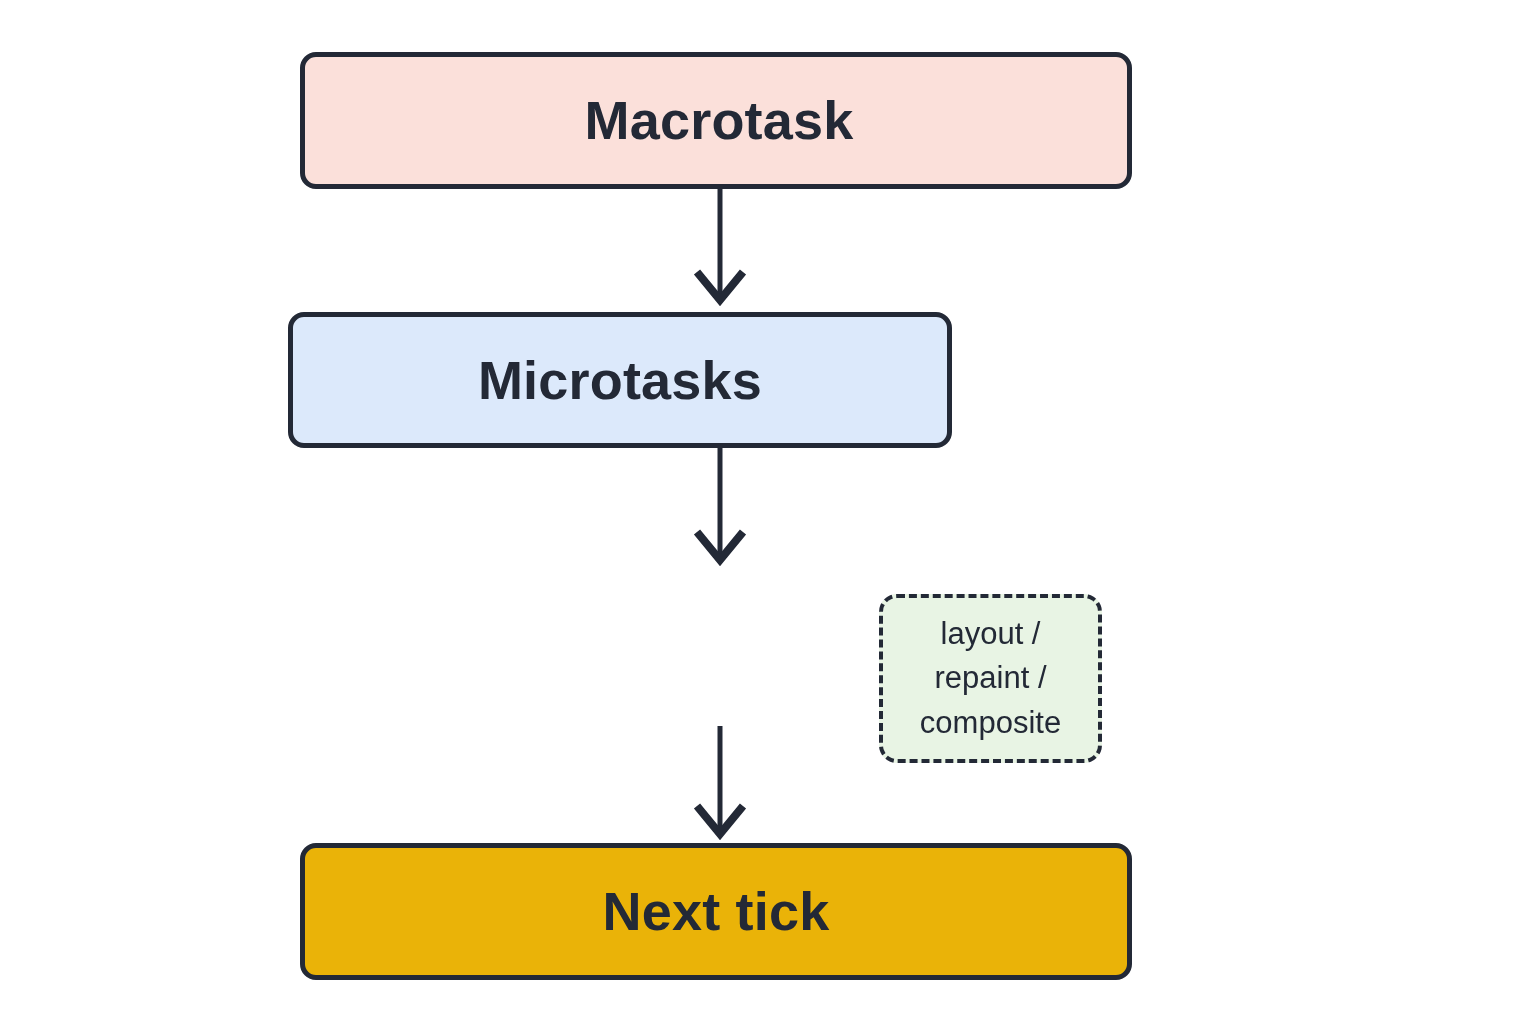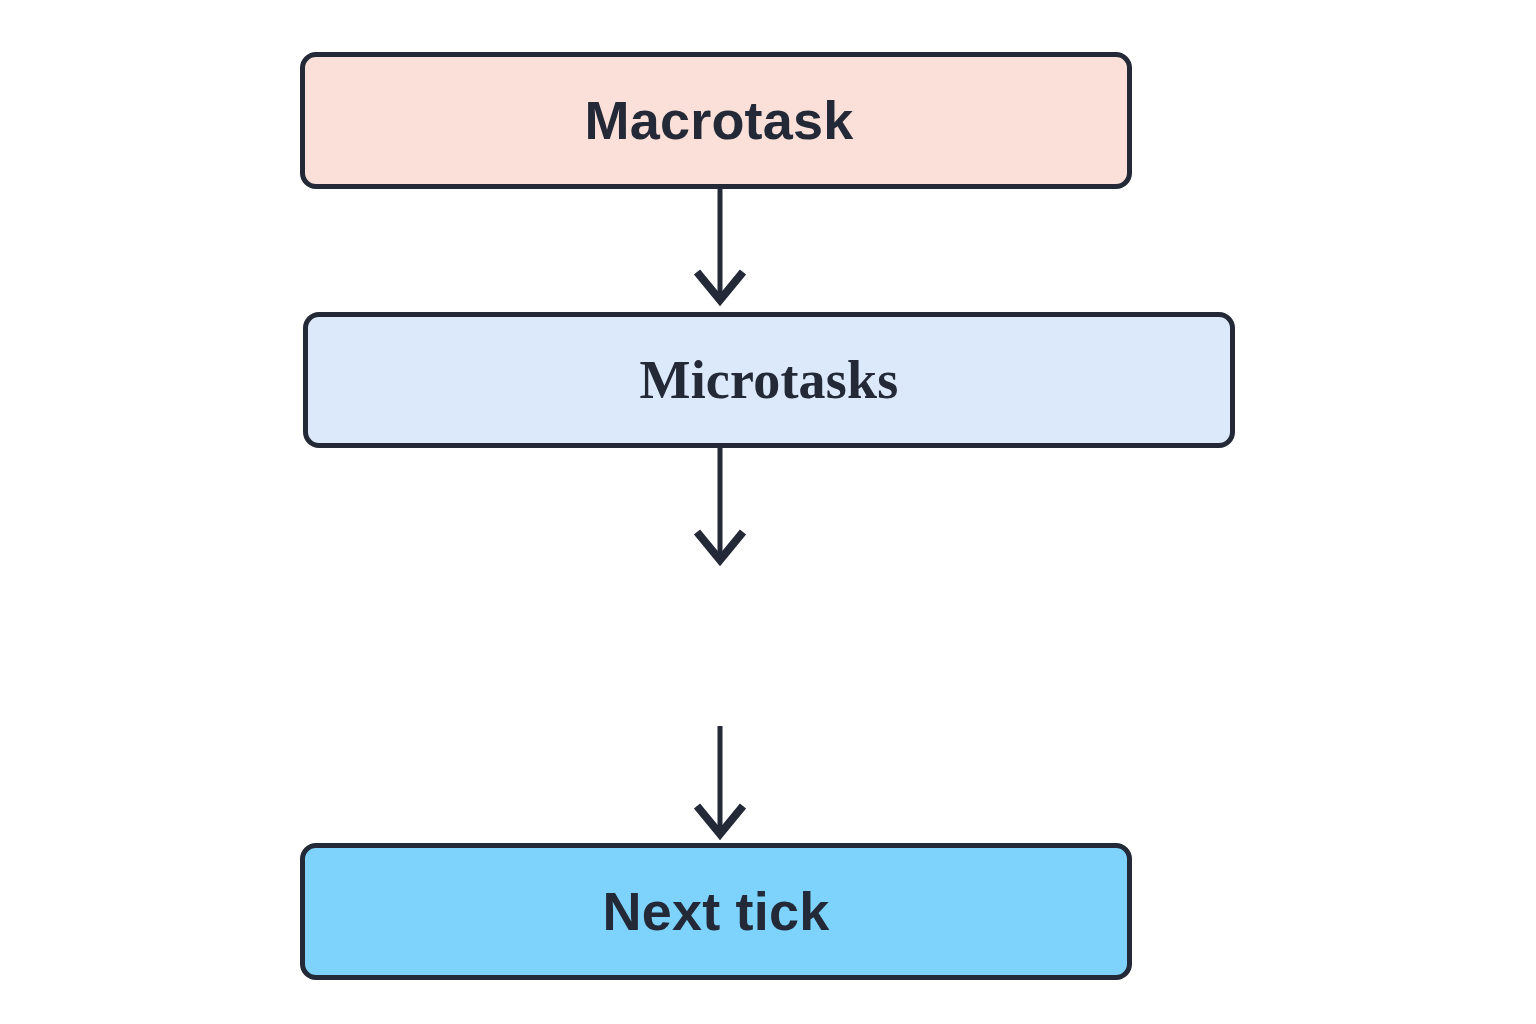--- a/index.html
+++ b/index.html
@@ -37,25 +37,24 @@
     white-space: nowrap;
   }
   #node-macrotask {
     left: 300px;
     top: 52px;
     width: 832px;
     height: 137px;
     padding-left: 6px;
   }
   #node-microtasks {
-    left: 303px;
+    left: 288px;
     top: 312px;
-    width: 932px;
+    width: 664px;
     height: 136px;
-    font-family: Liberation Serif, serif;
   }
   #node-render {
     left: 300px;
     top: 568px;
     width: 832px;
     height: 158px;
   }
   #node-render .node-label {
     position: absolute;
     left: 0;
@@ -127,18 +126,25 @@
 
   <div class="node" id="node-macrotask" style="background:#fbe0da">
     <span class="node-label">Macrotask</span>
   </div>
 
   <div class="node" id="node-microtasks" style="background:#dce9fb">
     <span class="node-label">Microtasks</span>
   </div>
 
 
+  <div class="annotation" id="annotation-render-detail" style="background:#e8f4e4">
+    <div class="annotation-text">
+      <div>layout /</div>
+      <div>repaint /</div>
+      <div>composite</div>
+    </div>
+  </div>
 
-  <div class="node" id="node-nexttick" style="background:#7dd3fc">
+  <div class="node" id="node-nexttick" style="background:#eab308">
     <span class="node-label">Next tick</span>
   </div>
 
 </div>
 
 </body></html>

